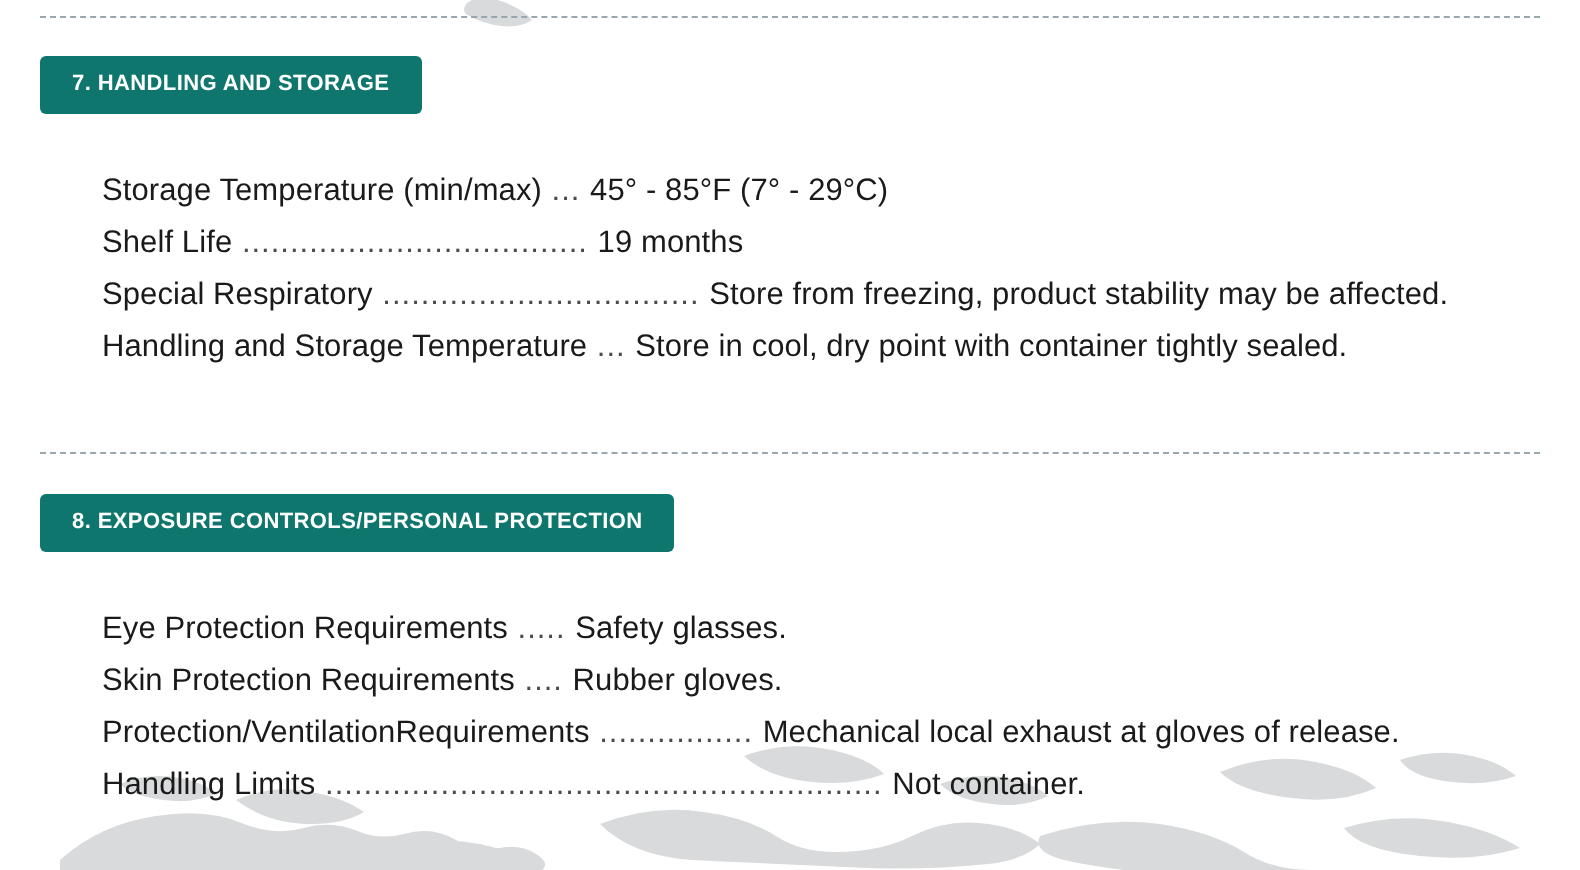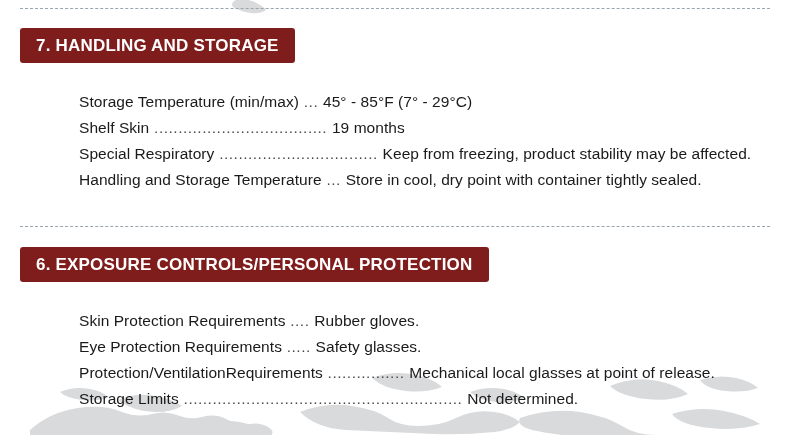--- a/index.html
+++ b/index.html
@@ -47,43 +47,42 @@
   .section {
     position: absolute;
     left: 20px;
     right: 20px;
   }
   .section-1 { top: 28px; }
   .section-2 { top: 247px; }
 
   .section-header {
     display: inline-block;
-    background: #7f1d1d;
+    background: #0f766e;
     color: #ffffff;
     font-weight: bold;
-    font-size: 17px;
+    font-size: 11px;
     letter-spacing: 0.2px;
     padding: 9px 16px 9px 16px;
     border-radius: 3px;
     line-height: 1;
     white-space: nowrap;
   }
 
   .section-body {
     margin-top: 26px;
     padding-left: 31px;
   }
 
   .line {
     font-size: 15.5px;
     color: #1a1a1a;
     line-height: 26px;
     white-space: nowrap;
     letter-spacing: 0.05px;
-    margin-left: 28px;
   }
 
   .leader {
     color: #4a4a4a;
     letter-spacing: 0.5px;
   }
 </style>
 </head>
 <body>
 
@@ -110,44 +109,44 @@
 
   <div class="divider divider-top"></div>
 
   <div class="section section-1">
     <div class="section-header">7. HANDLING AND STORAGE</div>
     <div class="section-body">
       <div class="line">
         <span>Storage Temperature (min/max)</span><span class="leader"> ... </span><span>45° - 85°F (7° - 29°C)</span>
       </div>
       <div class="line">
-        <span>Shelf Skin</span><span class="leader"> .................................... </span><span>19 months</span>
+        <span>Shelf Life</span><span class="leader"> .................................... </span><span>19 months</span>
       </div>
       <div class="line">
-        <span>Special Respiratory</span><span class="leader"> ................................. </span><span>Keep from freezing, product stability may be affected.</span>
+        <span>Special Respiratory</span><span class="leader"> ................................. </span><span>Store from freezing, product stability may be affected.</span>
       </div>
       <div class="line">
         <span>Handling and Storage Temperature</span><span class="leader"> ... </span><span>Store in cool, dry point with container tightly sealed.</span>
       </div>
     </div>
   </div>
 
   <div class="divider divider-mid"></div>
 
   <div class="section section-2">
-    <div class="section-header">6. EXPOSURE CONTROLS/PERSONAL PROTECTION</div>
+    <div class="section-header">8. EXPOSURE CONTROLS/PERSONAL PROTECTION</div>
     <div class="section-body">
+      <div class="line">
+        <span>Eye Protection Requirements</span><span class="leader"> ..... </span><span>Safety glasses.</span>
+      </div>
       <div class="line">
         <span>Skin Protection Requirements</span><span class="leader"> .... </span><span>Rubber gloves.</span>
       </div>
       <div class="line">
-        <span>Eye Protection Requirements</span><span class="leader"> ..... </span><span>Safety glasses.</span>
+        <span>Protection/VentilationRequirements</span><span class="leader"> ................ </span><span>Mechanical local exhaust at gloves of release.</span>
       </div>
       <div class="line">
-        <span>Protection/VentilationRequirements</span><span class="leader"> ................ </span><span>Mechanical local glasses at point of release.</span>
-      </div>
-      <div class="line">
-        <span>Storage Limits</span><span class="leader"> .......................................................... </span><span>Not determined.</span>
+        <span>Handling Limits</span><span class="leader"> .......................................................... </span><span>Not container.</span>
       </div>
     </div>
   </div>
 
 </div>
 
 </body></html>

